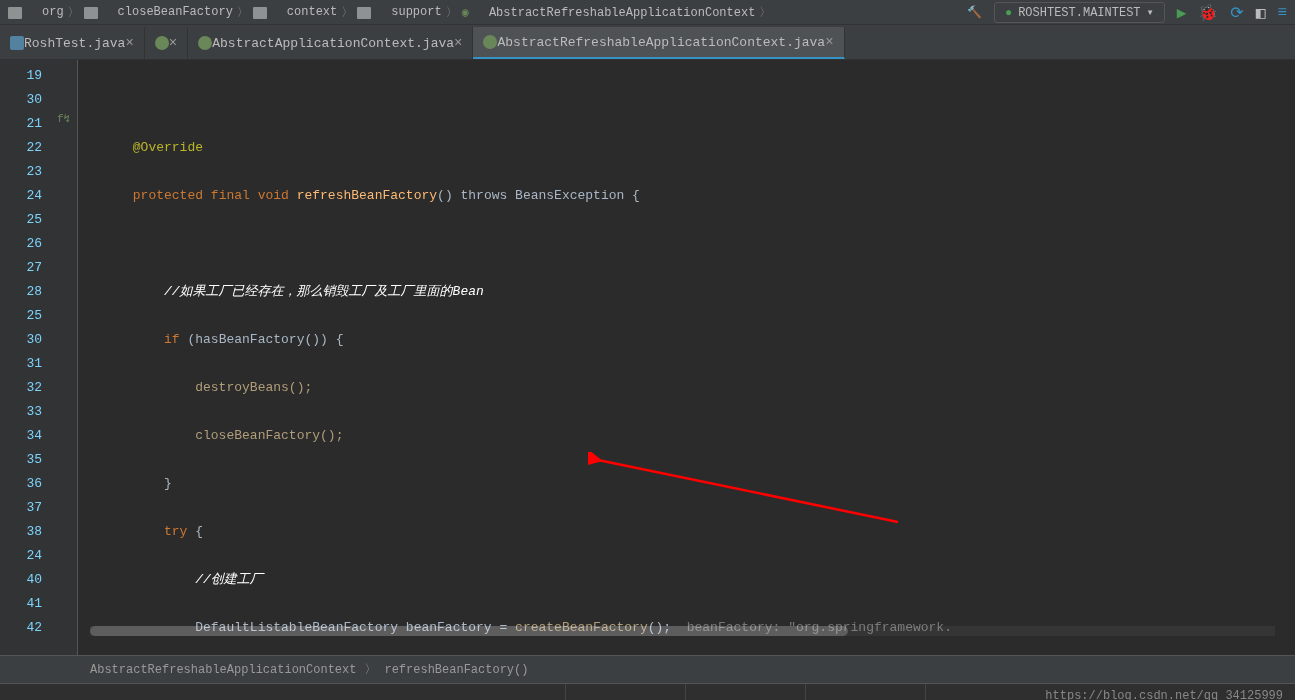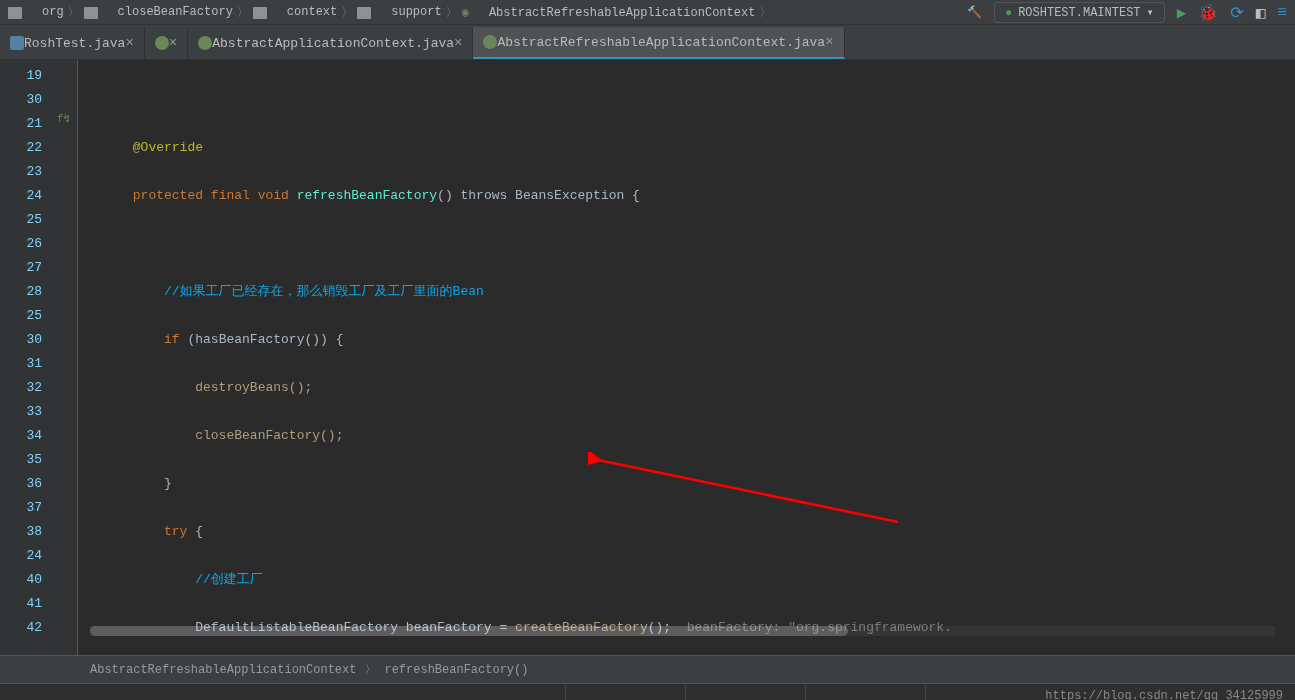--- a/index.html
+++ b/index.html
@@ -17,22 +17,22 @@
 .editor{display:flex;height:595px;position:relative}
 .gutter{width:50px;background:#313335;color:#7dd3fc;text-align:right;padding:4px 8px 0 0;font-size:13px;line-height:24px;flex-shrink:0}
 .gutter .num{height:24px}
 .gutter-icons{width:28px;background:#313335;border-right:1px solid #555;flex-shrink:0;padding-top:4px}
 .gutter-icons div{height:24px}
 .gutter-icons .ov{color:#6a8759;font-size:11px;text-align:center}
 .code{flex:1;padding:4px 0 16px 8px;line-height:24px;font-size:13px;white-space:pre;overflow:hidden;position:relative}
 .line{height:24px}
 .od{color:#bbb529}
 .kw{color:#cc7832}
-.mth{color:#5eead4}
-.cm{color:#0ea5e9;}
+.mth{color:#fdba74}
+.cm{color:#ffffff;font-style:italic}
 .call{color:#b09d79}
 .hint{color:#787878}
 .arrow{position:absolute;pointer-events:none}
 .hscroll{position:absolute;bottom:64px;left:90px;right:20px;height:10px;background:rgba(255,255,255,0.05)}
 .hscroll .thumb{height:10px;width:64%;background:rgba(255,255,255,0.2);border-radius:5px}
 .status-crumb{height:28px;background:#3c3f41;display:flex;align-items:center;padding:0 90px;font-size:12px;color:#999;gap:8px;border-top:1px solid #555}
 .status-bottom{height:24px;background:#2f2f2f;border-top:1px solid #555;display:flex;justify-content:flex-end;align-items:center;padding:0 12px;font-size:12px;color:#888}
 .status-bottom .segs{display:flex;gap:0}
 .status-bottom .seg{width:120px;border-left:1px solid #444;height:24px}
 .toolbar{position:absolute;top:0;right:8px;height:25px;display:flex;align-items:center;gap:12px}

